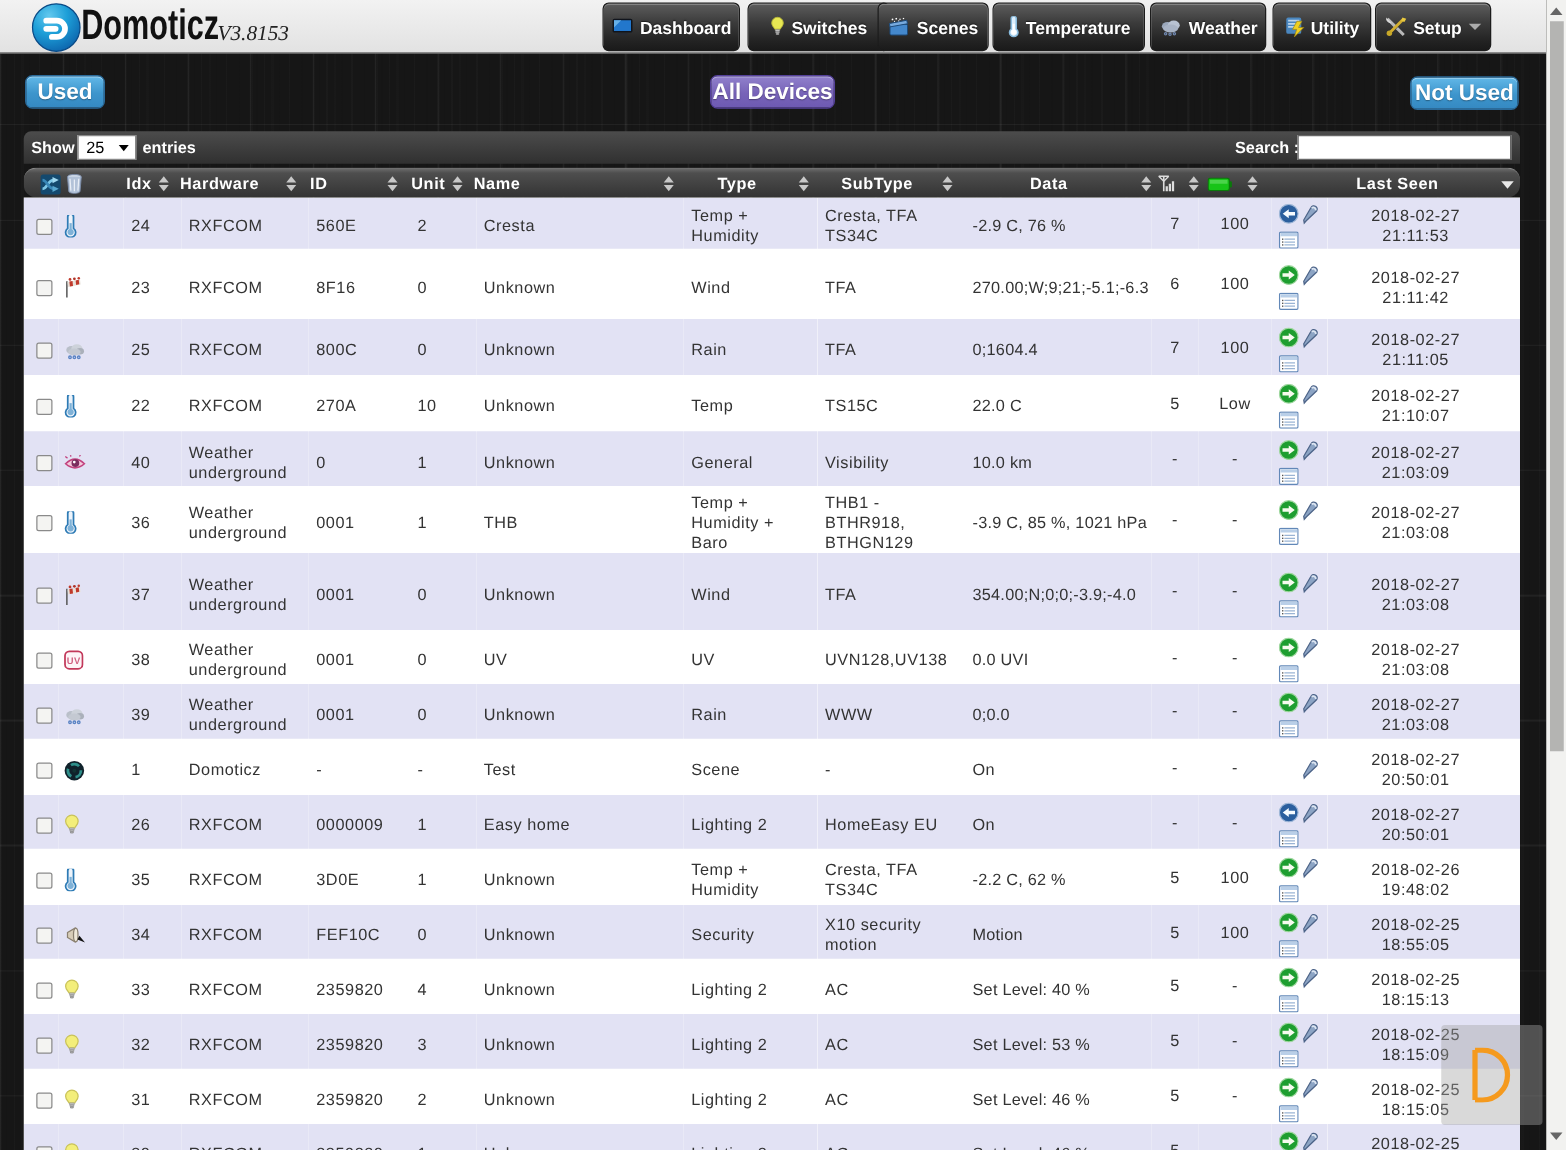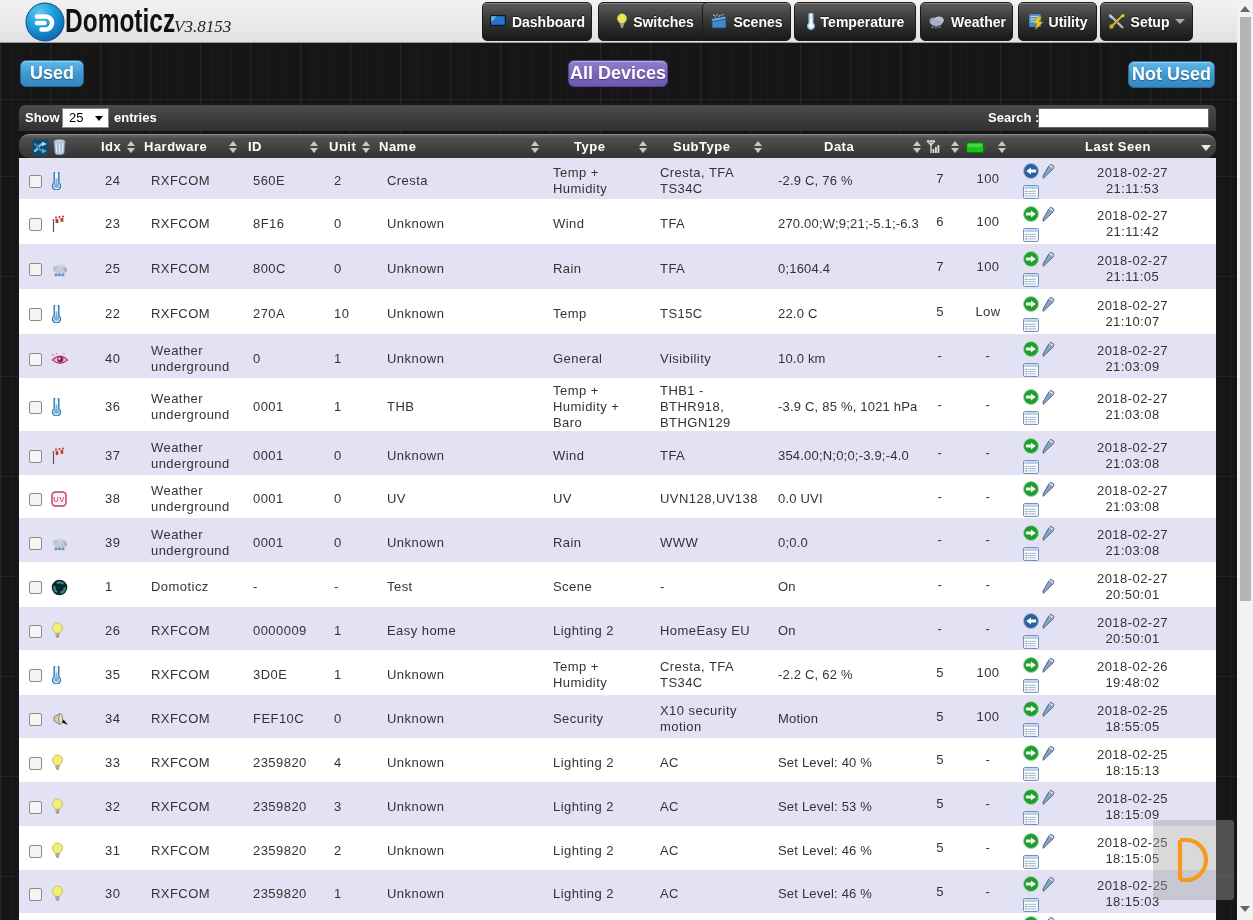--- a/index.html
+++ b/index.html
@@ -242,21 +242,21 @@
                     </g>
                     <g fill="#555">
                       <rect x="2.6" y="5.8" width="1.1" height="1.1"></rect>
                       <rect x="2.6" y="8.1" width="1.1" height="1.1"></rect>
                       <rect x="2.6" y="10.4" width="1.1" height="1.1"></rect>
                     </g>
                   </svg></div>
               </td>
               <td class="cdate">2018-02-27<br>21:11:53</td>
             </tr>
-<tr class="even" style="height:45px">
+<tr class="even" style="height:56px">
               <td class="ccb"><span class="cb"></span></td>
               <td class="cic"><svg width="16" height="18" viewBox="0 0 16 18">
                   <line x1="2.5" y1="4" x2="2.5" y2="17" stroke="#555" stroke-width="1.2"></line>
                   <path d="M3 4.5 L13 2.5 L13.5 6.5 L3.5 8.5 z" fill="#e8e2da"></path>
                   <path d="M4.5 4.2 L7 3.7 L7.4 7.7 L4.9 8.2z" fill="#c0392b"></path>
                   <path d="M9.5 3.3 L12 2.8 L12.4 6.4 L9.9 7z" fill="#c0392b"></path>
                   <circle cx="5" cy="2.5" r="1.1" fill="#c0392b"></circle>
                   <circle cx="8.5" cy="2" r="1.1" fill="#b03427"></circle>
                   <circle cx="12" cy="1.6" r="1.0" fill="#c0392b"></circle>
                 </svg></td>
@@ -470,21 +470,21 @@
                     </g>
                     <g fill="#555">
                       <rect x="2.6" y="5.8" width="1.1" height="1.1"></rect>
                       <rect x="2.6" y="8.1" width="1.1" height="1.1"></rect>
                       <rect x="2.6" y="10.4" width="1.1" height="1.1"></rect>
                     </g>
                   </svg></div>
               </td>
               <td class="cdate">2018-02-27<br>21:03:08</td>
             </tr>
-<tr class="odd" style="height:44px">
+<tr class="odd" style="height:62px">
               <td class="ccb"><span class="cb"></span></td>
               <td class="cic"><svg width="16" height="18" viewBox="0 0 16 18">
                   <line x1="2.5" y1="4" x2="2.5" y2="17" stroke="#555" stroke-width="1.2"></line>
                   <path d="M3 4.5 L13 2.5 L13.5 6.5 L3.5 8.5 z" fill="#e8e2da"></path>
                   <path d="M4.5 4.2 L7 3.7 L7.4 7.7 L4.9 8.2z" fill="#c0392b"></path>
                   <path d="M9.5 3.3 L12 2.8 L12.4 6.4 L9.9 7z" fill="#c0392b"></path>
                   <circle cx="5" cy="2.5" r="1.1" fill="#c0392b"></circle>
                   <circle cx="8.5" cy="2" r="1.1" fill="#b03427"></circle>
                   <circle cx="12" cy="1.6" r="1.0" fill="#c0392b"></circle>
                 </svg></td>

